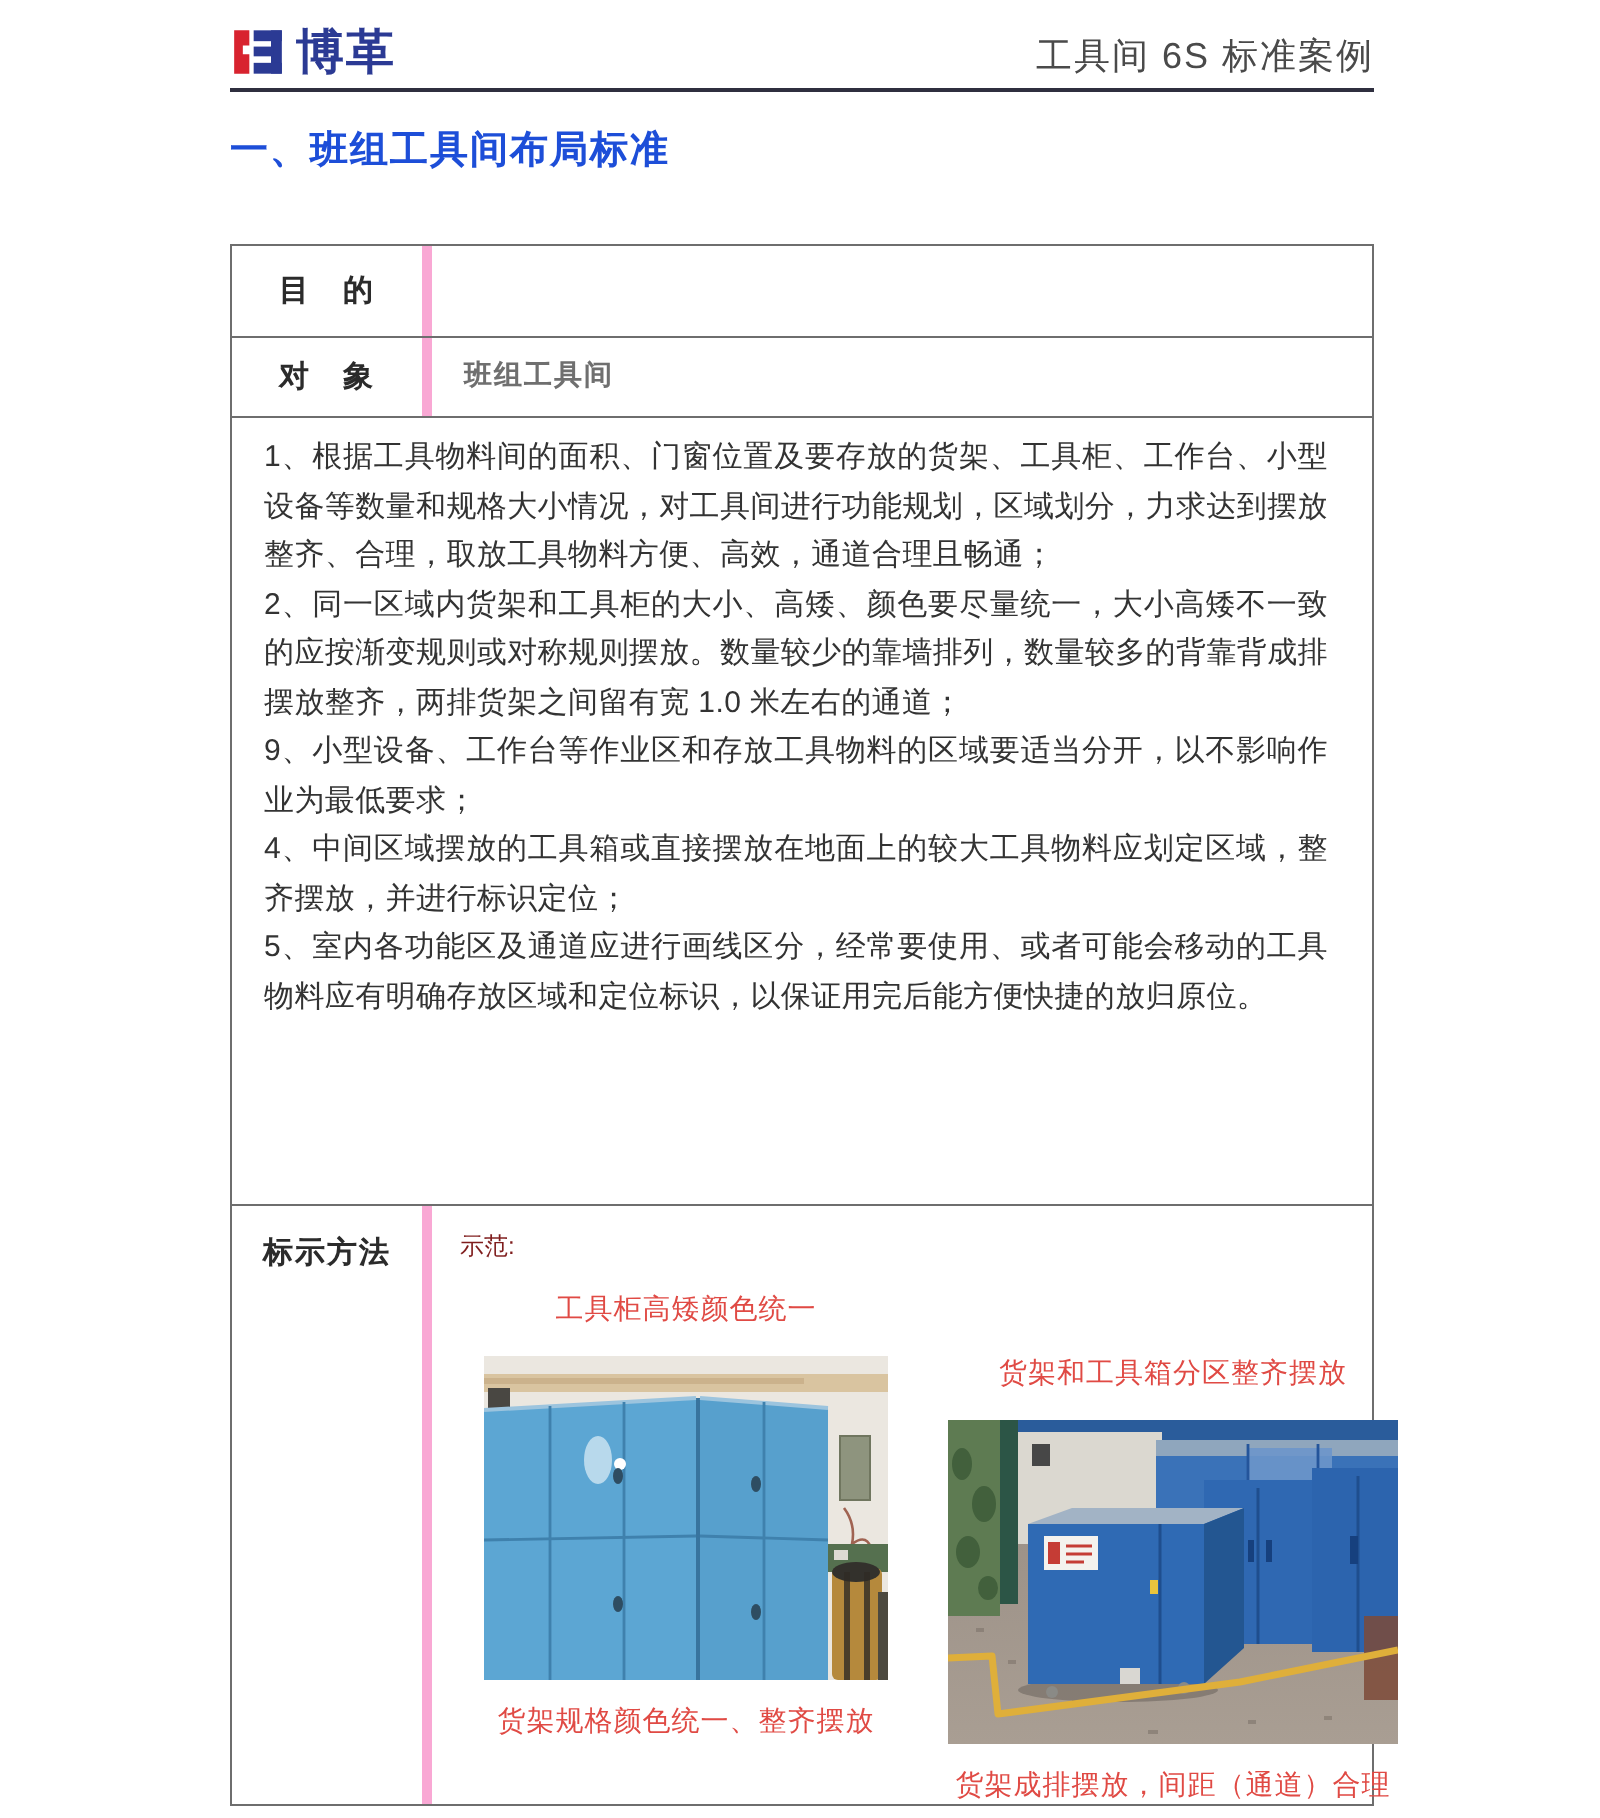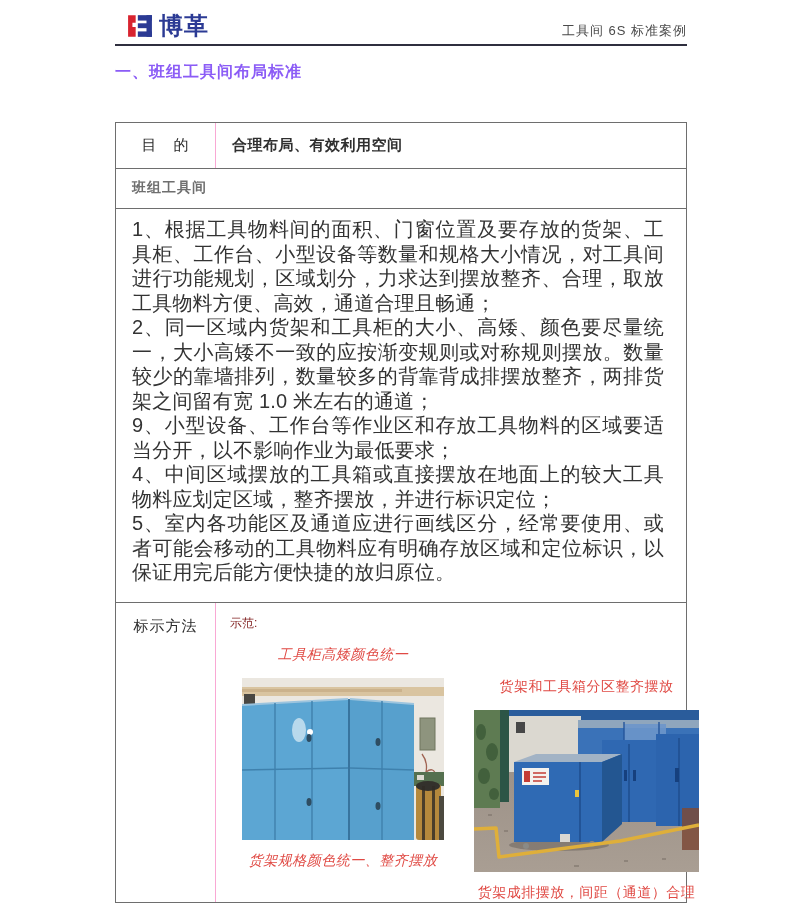--- a/index.html
+++ b/index.html
@@ -1,55 +1,55 @@
 <!DOCTYPE html>
 <html><head>
 <meta charset="utf-8">
 <style>
   * { margin:0; padding:0; box-sizing:border-box; }
   body { background:#ffffff; font-family:"Liberation Sans","DejaVu Sans",sans-serif; }
   .page { position:relative; width:800px; height:909px; background:#ffffff; overflow:hidden; }
 
   
   .header { position:absolute; left:115px; top:8px; width:572px; height:34px; }
-  .logo { position:absolute; left:12px; top:2px; display:flex; align-items:center; }
+  .logo { position:absolute; left:1px; top:2px; display:flex; align-items:center; }
   .logo svg { display:block; }
   .logo-text { font-size:24px; font-weight:bold; color:#2b3a94; margin-left:6px; letter-spacing:1px; }
-  .doc-title { position:absolute; right:0; bottom:2px; font-size:13px; color:#4a4a4a; letter-spacing:1px; }
+  .doc-title { position:absolute; right:0; bottom:2px; font-size:18px; color:#4a4a4a; letter-spacing:1px; }
   .header-rule { position:absolute; left:115px; top:44px; width:572px; height:2px; background:#2f2f3f; }
 
   
-  .page-title { position:absolute; left:115px; top:62px; font-size:16px; font-weight:bold; color:#8b5cf6; letter-spacing:1px; }
+  .page-title { position:absolute; left:115px; top:62px; font-size:19px; font-weight:bold; color:#1d4ed8; letter-spacing:1px; }
 
   
   .std-table { position:absolute; left:115px; top:122px; width:572px; height:781px;
                border:1px solid #6e6e6e; display:flex; flex-direction:column; background:#fff; }
   .t-row { display:flex; border-top:1px solid #6e6e6e; }
   .t-row:first-child { border-top:none; }
-  .t-label { flex:0 0 100px; border-right:1px solid #f9a8d4; display:flex;
-             align-items:center; justify-content:center; font-size:15px; font-weight:400;
+  .t-label { flex:0 0 100px; border-right:5px solid #f9a8d4; display:flex;
+             align-items:center; justify-content:center; font-size:15px; font-weight:700;
              color:#2b2b2b; letter-spacing:1px; }
   .t-content { flex:1; min-width:0; }
   .row-purpose { height:46px; }
   .row-target  { height:42px; }
   .row-standard{ height:407px; }
   .row-method  { flex:1; }
   .v-center { display:flex; align-items:center; padding-left:16px; }
   .purpose-value { font-size:15px; font-weight:600; color:#2f2f2f; letter-spacing:0.5px; }
   .target-value  { font-family:"Liberation Serif","DejaVu Serif",serif; font-size:14px; color:#6f6f6f; letter-spacing:1px;font-weight:bold; }
   .row-method .t-label { align-items:flex-start; padding-top:14px; }
 
   .standard-body { padding:8px 22px 6px 16px; }
-  .para { font-size:20px; line-height:24.5px; color:#333333; text-align:justify; letter-spacing:0.2px; }
+  .para { font-size:15px; line-height:24.5px; color:#333333; text-align:justify; letter-spacing:0.2px; }
 
   .method-body { padding:12px 0 0 14px; }
   .demo-label { font-size:12px; color:#7f1d1d; }
   .figures { display:flex; gap:30px; margin-top:14px; margin-left:12px; }
   .figure { display:flex; flex-direction:column; }
-  .fig-left  { width:202px;font-style:italic; }
+  .fig-left  { width:202px; }
   .fig-right { width:267px;margin-top:32px; }
   .caption { text-align:center; font-size:14px; color:#e04a44; font-weight:500; letter-spacing:0.5px; }
   .caption.top { margin-bottom:14px; }
   .caption.bottom { margin-top:12px; }
   .photo { display:block; }
 </style>
 </head>
 <body>
 
 <div class="page">
@@ -68,26 +68,24 @@
     <div class="doc-title">工具间 6S 标准案例</div>
   </div>
   <div class="header-rule"></div>
 
   <div class="page-title">一、班组工具间布局标准</div>
 
   <div class="std-table">
 
     <div class="t-row row-purpose">
       <div class="t-label">目　的</div>
-      <div class="t-content v-center">
-        <span class="purpose-value">合理布局、有效利用空间</span>
-      </div>
     </div>
 
     <div class="t-row row-target">
+      <div class="t-label">对　象</div>
       <div class="t-content v-center">
         <span class="target-value">班组工具间</span>
       </div>
     </div>
 
     <div class="t-row row-standard">
       <div class="t-content standard-body">
         <div class="para">1、根据工具物料间的面积、门窗位置及要存放的货架、工具柜、工作台、小型设备等数量和规格大小情况，对工具间进行功能规划，区域划分，力求达到摆放整齐、合理，取放工具物料方便、高效，通道合理且畅通；</div>
         <div class="para">2、同一区域内货架和工具柜的大小、高矮、颜色要尽量统一，大小高矮不一致的应按渐变规则或对称规则摆放。数量较少的靠墙排列，数量较多的背靠背成排摆放整齐，两排货架之间留有宽 1.0 米左右的通道；</div>
         <div class="para">9、小型设备、工作台等作业区和存放工具物料的区域要适当分开，以不影响作业为最低要求；</div>

